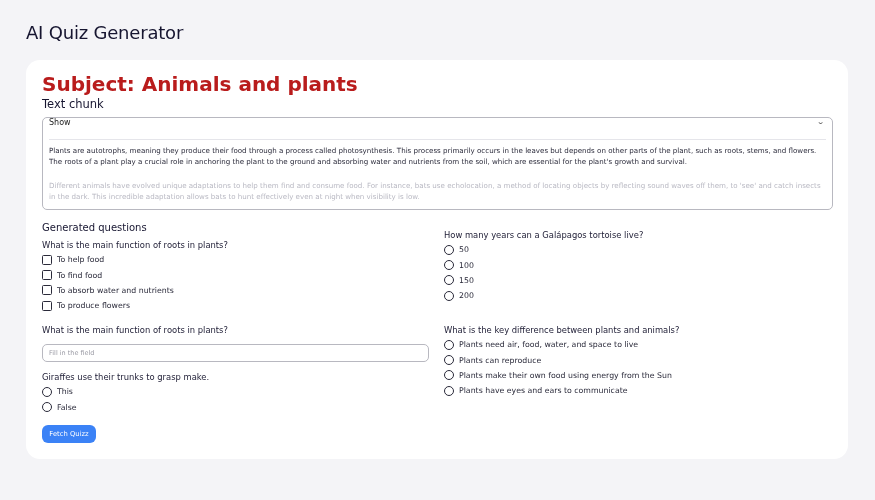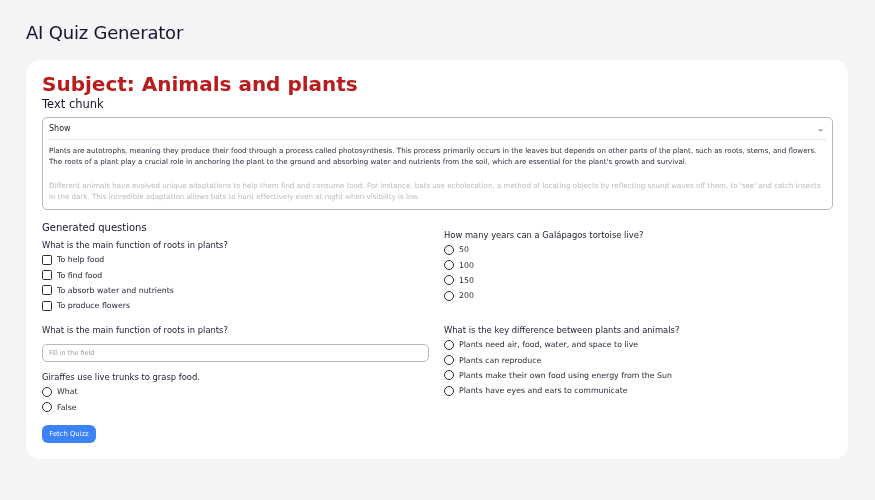--- a/index.html
+++ b/index.html
@@ -29,21 +29,21 @@
   }
   .chunk-box {
     position: absolute; left: 16px; top: 57px;
     width: 791px; height: 93px;
     border: 1px solid #b8b8c0; border-radius: 5px;
     overflow: hidden;
   }
   .chunk-summary {
     height: 22px; margin: 0 6px;
     padding-left: 0px;
-    display: flex; align-items: center; justify-content: space-between;
+    display: flex; justify-content: space-between;
     border-bottom: 1px solid #e5e5ea;
     font-size: 8px; color: #222;
     cursor: pointer;
   }
   .chunk-summary span.lbl { padding-left: 0px; }
   .chevron { font-size: 7px; color: #444; transform: scaleX(1.4); padding-right: 2px; }
   .chunk-body { padding: 6px 6px 0 6px; }
   .chunk-para {
     font-size: 7.1px; line-height: 10.5px; color: #2a2a3a;
   }
@@ -123,24 +123,24 @@
         <span>To produce flowers</span>
       </div>
   </div>
 
   <div class="q" style="left:16px; top:263px;">
     <div class="q-text">What is the main function of roots in plants?</div>
     <input class="fill-input" type="text" placeholder="Fill in the field" style="">
   </div>
 
   <div class="q" style="left:16px; top:310px;">
-    <div class="q-text">Giraffes use live trunks to grasp food.</div>
+    <div class="q-text">Giraffes use their trunks to grasp make.</div>
     <div class="opt">
         <span class="radio"></span>
-        <span>What</span>
+        <span>This</span>
       </div>
     <div class="opt">
         <span class="radio"></span>
         <span>False</span>
       </div>
   </div>
 
   <div class="q" style="left:418px; top:168px;text-align:right;">
     <div class="q-text">How many years can a Galápagos tortoise live?</div>
     <div class="opt">

